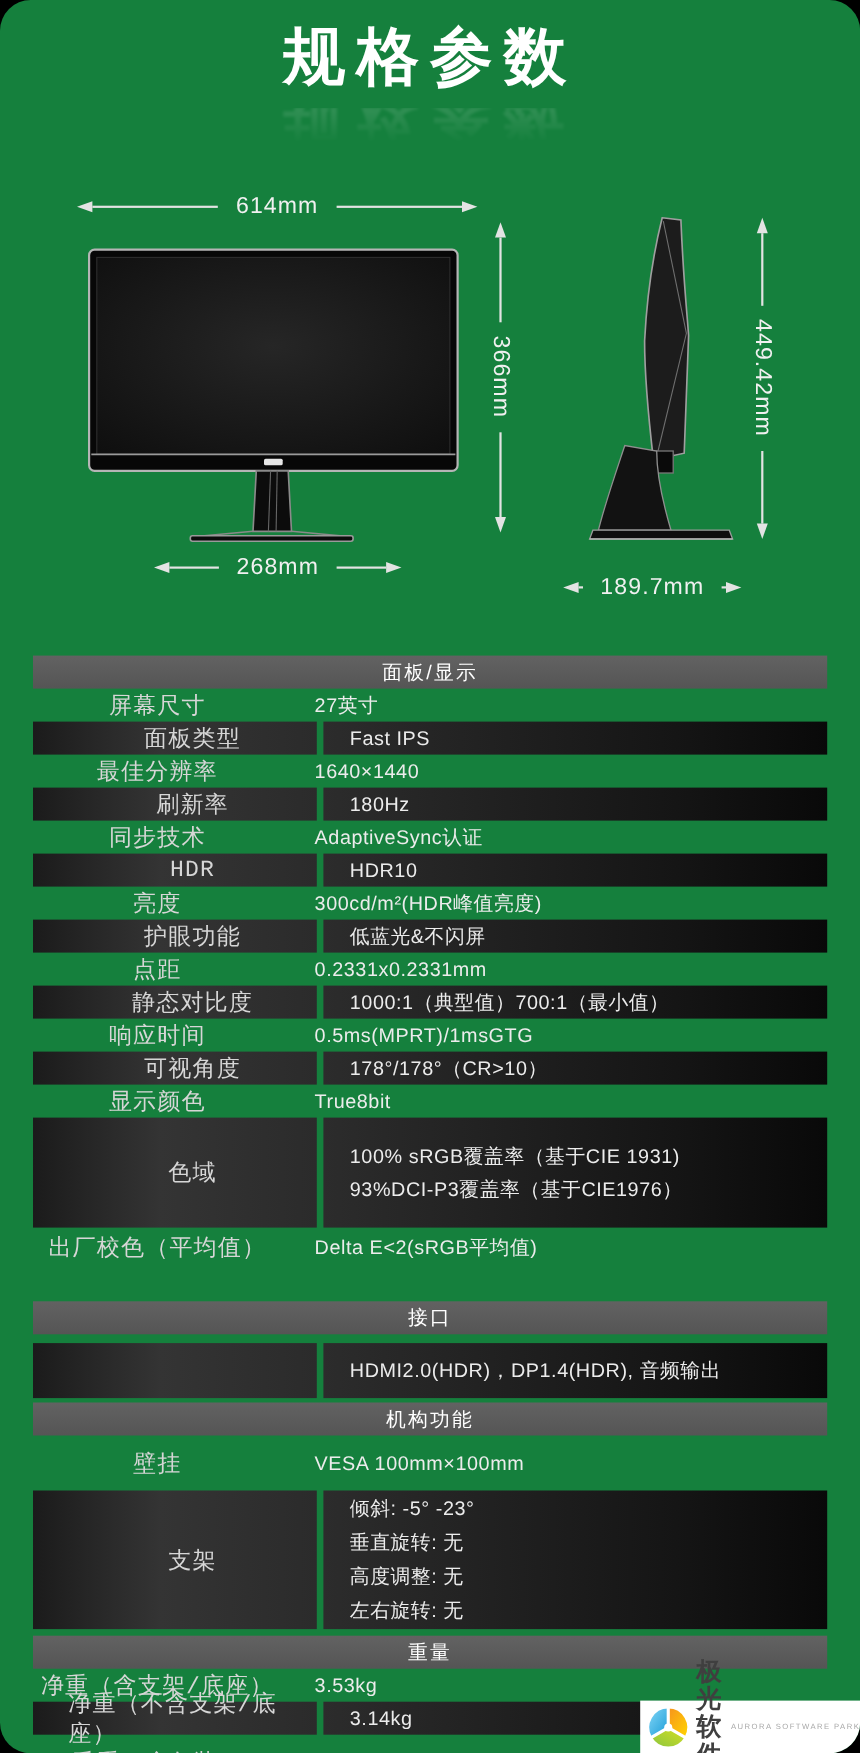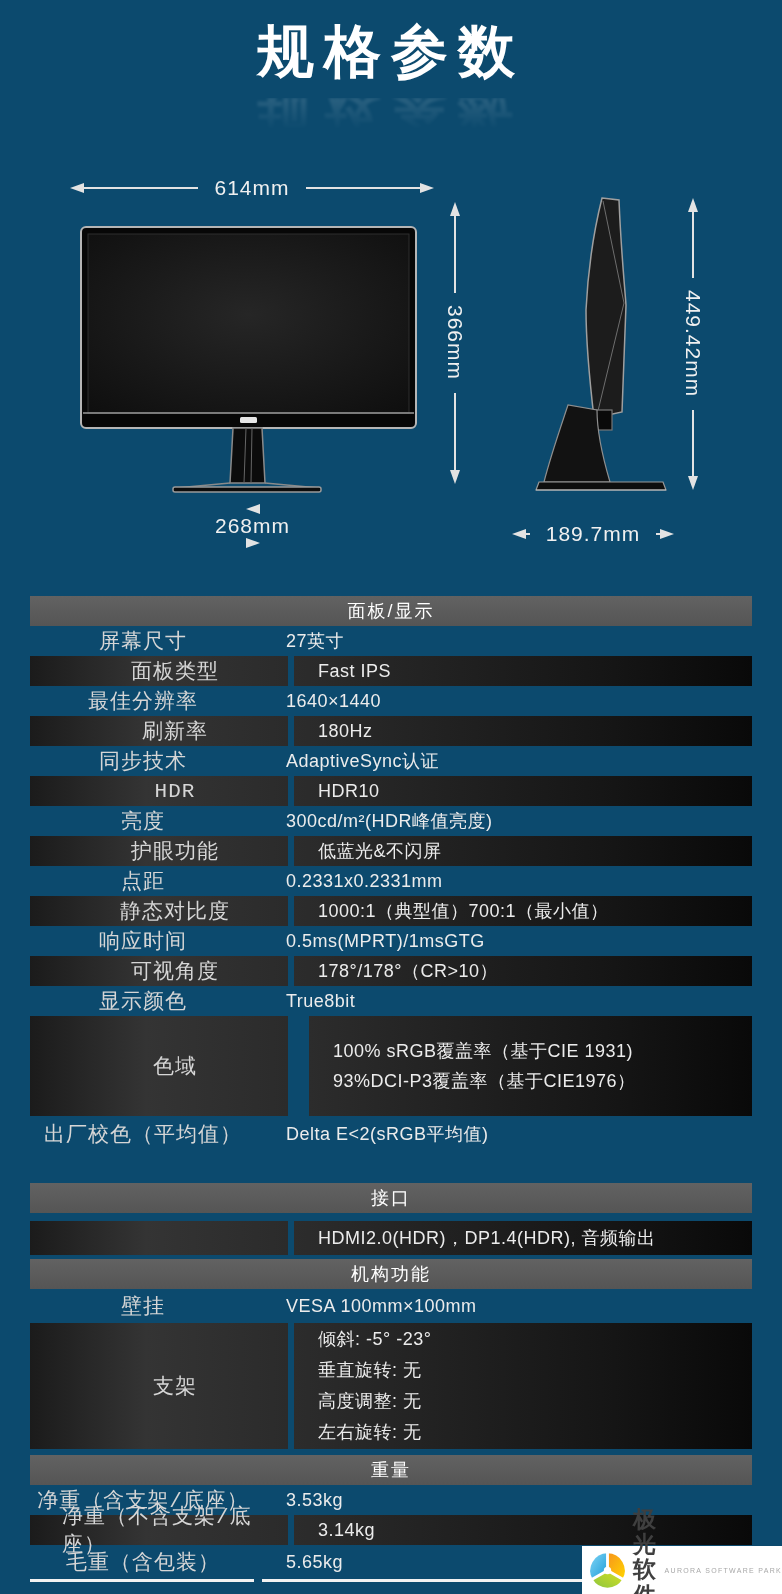--- a/index.html
+++ b/index.html
@@ -1,17 +1,17 @@
 <!DOCTYPE html>
 <html><head>
 <meta charset="utf-8">
 <style>
   html,body{margin:0;padding:0;background:#000;}
-  .page{position:relative;width:782px;height:1594px;background:#0c4a6e;overflow:hidden;
-        font-family:"Liberation Sans",sans-serif;}
+  .page{position:relative;width:782px;height:1594px;background:#15803d;overflow:hidden;
+        font-family:"Liberation Sans",sans-serif;border-radius:28px;}
 
   
   .title{position:absolute;top:14px;left:0;right:0;text-align:center;
          font-size:57px;font-weight:800;letter-spacing:10px;color:#fff;}
   .title-reflect{position:absolute;top:98px;left:0;right:0;text-align:center;
          font-size:57px;font-weight:800;letter-spacing:10px;color:#fff;
          transform:scaleY(-1);opacity:.12;filter:blur(1.5px);height:42px;overflow:hidden;
          -webkit-mask-image:linear-gradient(to top,#000 0%,transparent 75%);
          mask-image:linear-gradient(to top,#000 0%,transparent 75%);}
 
@@ -39,23 +39,23 @@
   .section-bar{height:30px;display:flex;align-items:center;justify-content:center;
                background:linear-gradient(to bottom,#626262,#555);color:#fff;
                font-size:18px;letter-spacing:2px;}
   .row{display:flex;height:30px;}
   .row .label{width:226px;margin-right:6px;display:flex;align-items:center;justify-content:center;
               color:#d6d6d6;font-size:21px;letter-spacing:1px;text-align:left;font-family:Liberation Mono, monospace;}
   .row .value{flex:1;display:flex;align-items:center;padding-left:24px;
               color:#ececec;font-size:18px;letter-spacing:.5px;}
   .row.hl .label{background:linear-gradient(to right,#1b1b1b,#343434 45%,#2b2b2b);padding-left:32px;}
   .row.hl .value{background:linear-gradient(to right,#2c2c2c,#151515 70%,#090909);}
-  .row.h34{height:34px;}
+  .row.h34{height:50px;}
   .row.h36{height:36px;}
-  .row.gamut{height:100px;gap:15px;}
+  .row.gamut{height:100px;}
   .row.stand{height:126px;}
   .value.multi{flex-direction:column;align-items:flex-start;justify-content:center;}
   .value.multi div{line-height:31px;}
   .row.gamut .value.multi div{line-height:30px;}
   .mt31{margin-top:31px;}
   .mt8{margin-top:8px;}
   .mt4{margin-top:4px;}
   .mt6{margin-top:6px;}
   .table-end{display:flex;height:3px;margin-top:0;}
   .table-end .seg-l{width:224px;background:#f2f2f2;margin-right:8px;}
@@ -119,21 +119,21 @@
     </div>
 
     <div class="varrow" style="left:445px;top:42px;height:282px;width:20px;">
       <span class="av up"></span>
       <span class="line"></span>
       <span class="txt">366mm</span>
       <span class="line"></span>
       <span class="av down"></span>
     </div>
 
-    <div class="harrow" style="left:140px;top:344px;width:225px;flex-direction:column;">
+    <div class="harrow" style="left:140px;top:344px;width:225px;">
       <span class="ah left"></span>
       <span class="line"></span>
       <span class="txt">268mm</span>
       <span class="line"></span>
       <span class="ah right"></span>
     </div>
 
     <div class="varrow" style="left:683px;top:38px;height:292px;width:20px;">
       <span class="av up"></span>
       <span class="line"></span>

